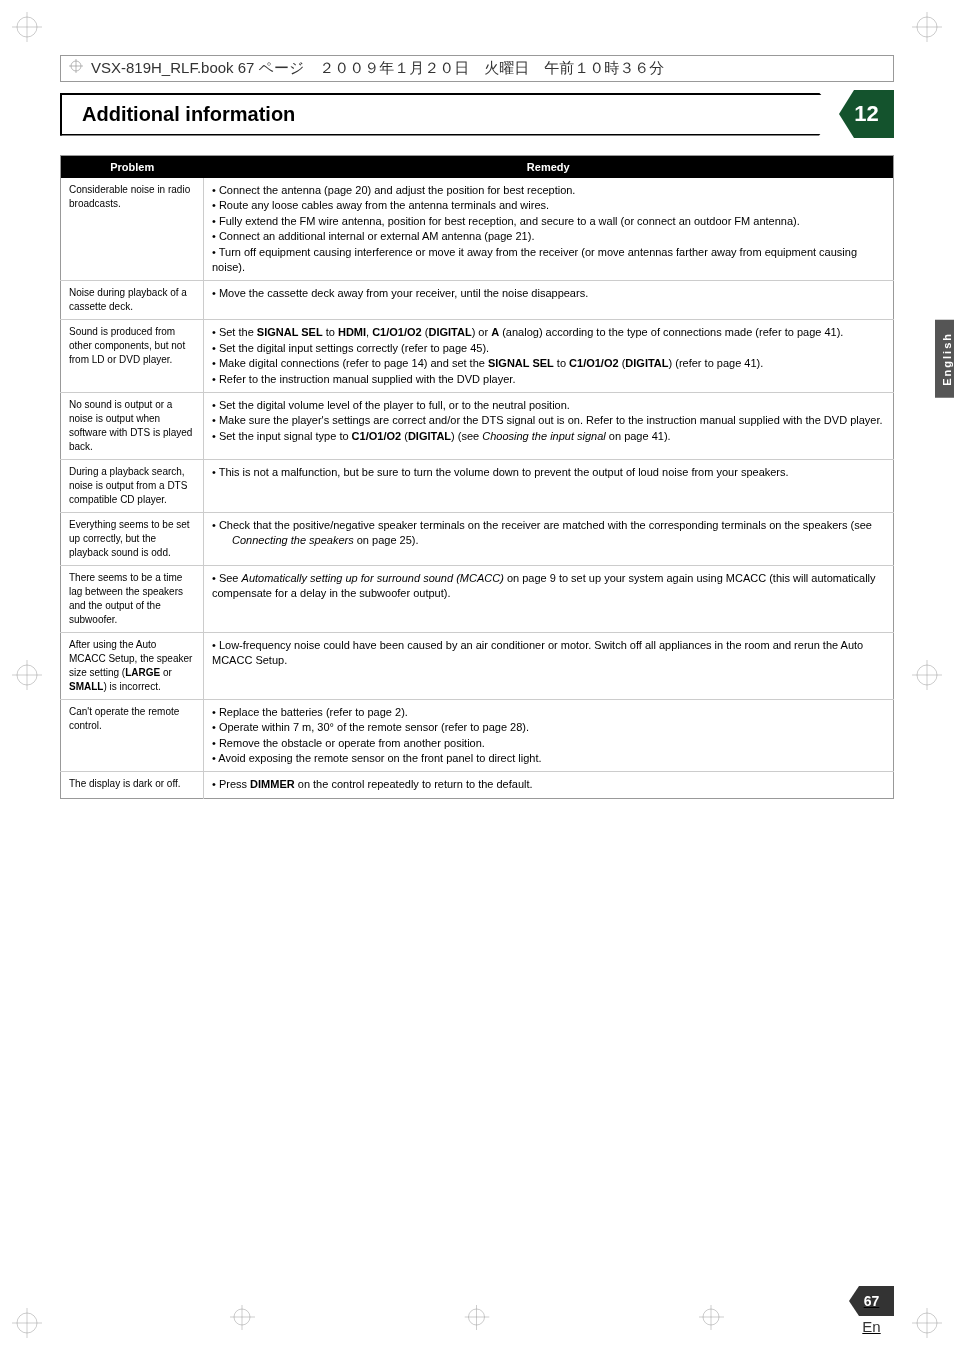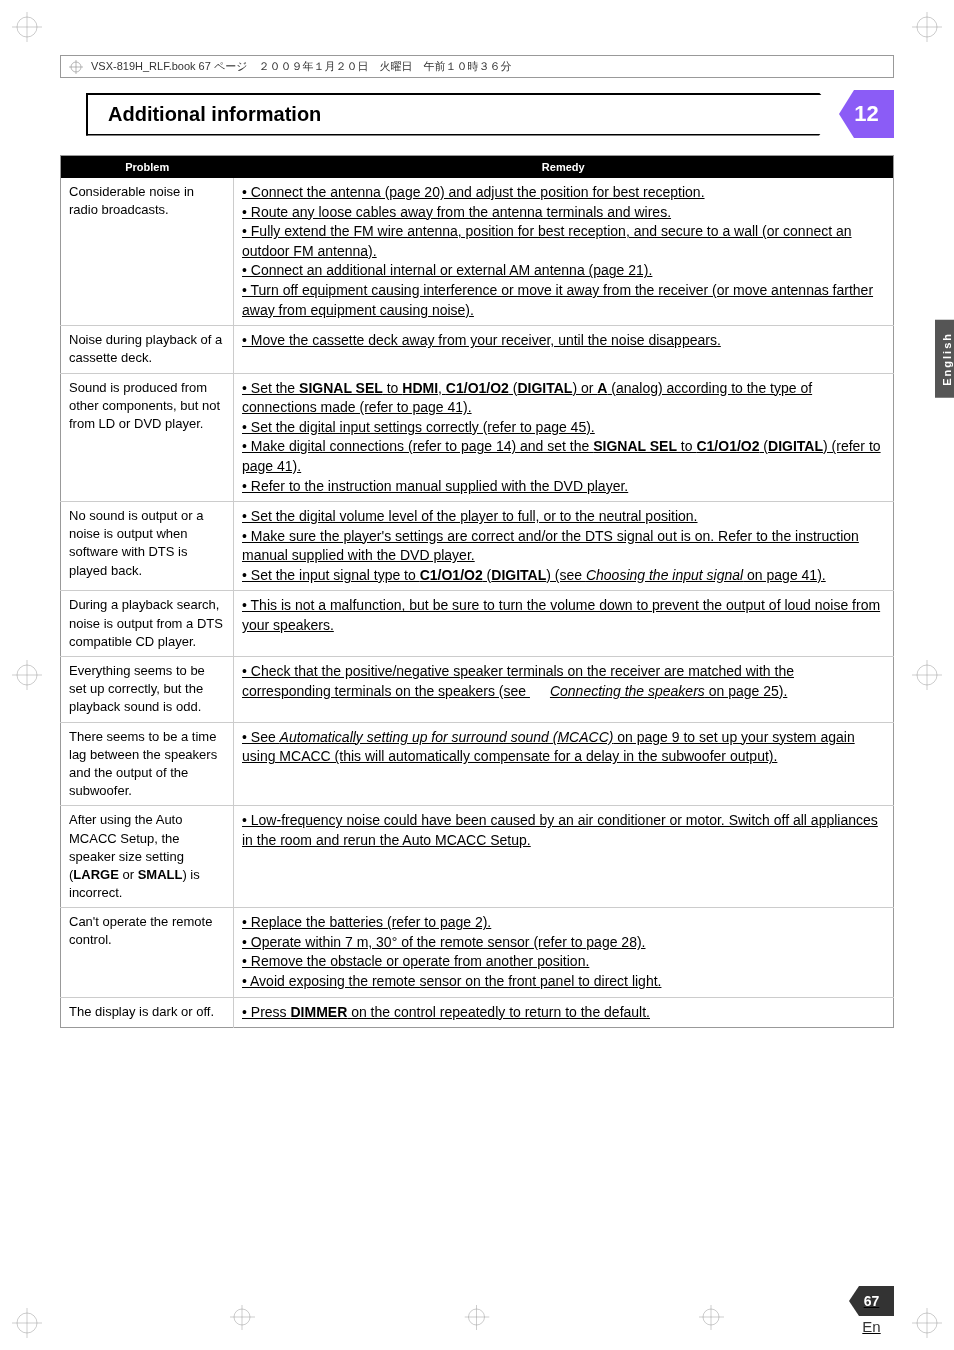--- a/index.html
+++ b/index.html
@@ -13,24 +13,24 @@
       position: relative;
     }
 
     
     .file-info-bar {
       position: absolute;
       top: 55px;
       left: 60px;
       right: 60px;
       display: flex;
-      align-items: flex-end;
+      align-items: flex-start;
       border: 1px solid #999;
       padding: 3px 8px;
-      font-size: 11px;
+      font-size: 15px;
       color: #333;
       background: #fff;
     }
     .file-info-bar .crosshair {
       width: 14px;
       height: 14px;
       margin-right: 8px;
     }
 
     
@@ -45,24 +45,23 @@
     .chapter-title-box {
       background: #fff;
       border: 2px solid #000;
       border-right: none;
       padding: 8px 30px 8px 20px;
       font-size: 20px;
       font-weight: bold;
       flex: 1;
       clip-path: polygon(0 0, calc(100% - 20px) 0, 100% 50%, calc(100% - 20px) 100%, 0 100%);
       padding-right: 40px;
-      margin-left: 26px;
     }
     .chapter-number-box {
-      background: #8b5cf6;
+      background: #14532d;
       color: #fff;
       font-size: 22px;
       font-weight: bold;
       width: 55px;
       height: 48px;
       display: flex;
       align-items: center;
       justify-content: center;
       flex-shrink: 0;
       clip-path: polygon(15px 0, 100% 0, 100% 100%, 15px 100%, 0 50%);
@@ -98,27 +97,26 @@
     }
     .troubleshoot-table tbody tr:last-child {
       border-bottom: none;
     }
     .troubleshoot-table td {
       padding: 5px 8px;
       vertical-align: top;
       line-height: 1.4;
     }
     .troubleshoot-table td:first-child {
-      width: 173px;
+      width: 143px;
       border-right: 1px solid #ccc;
-      font-size: 13px;
+      font-size: 10px;
     }
     .troubleshoot-table td:last-child {
-      font-size: 14px;
-      text-decoration: underline;
+      font-size: 11px;
     }
 
     
     .side-tab {
       position: absolute;
       right: -5px;
       top: 320px;
       background: #555;
       color: #fff;
       font-size: 11px;

